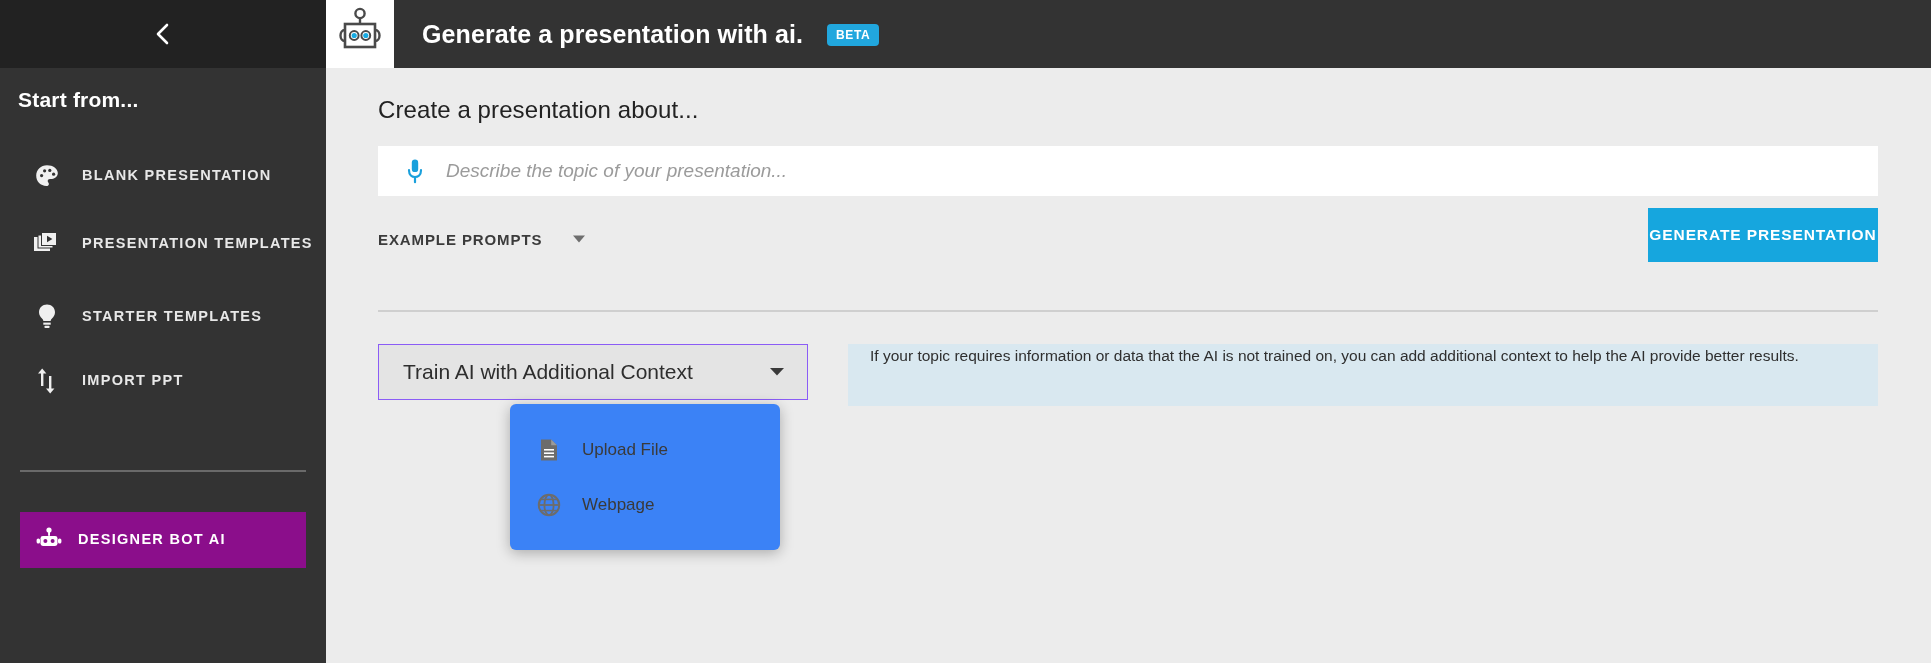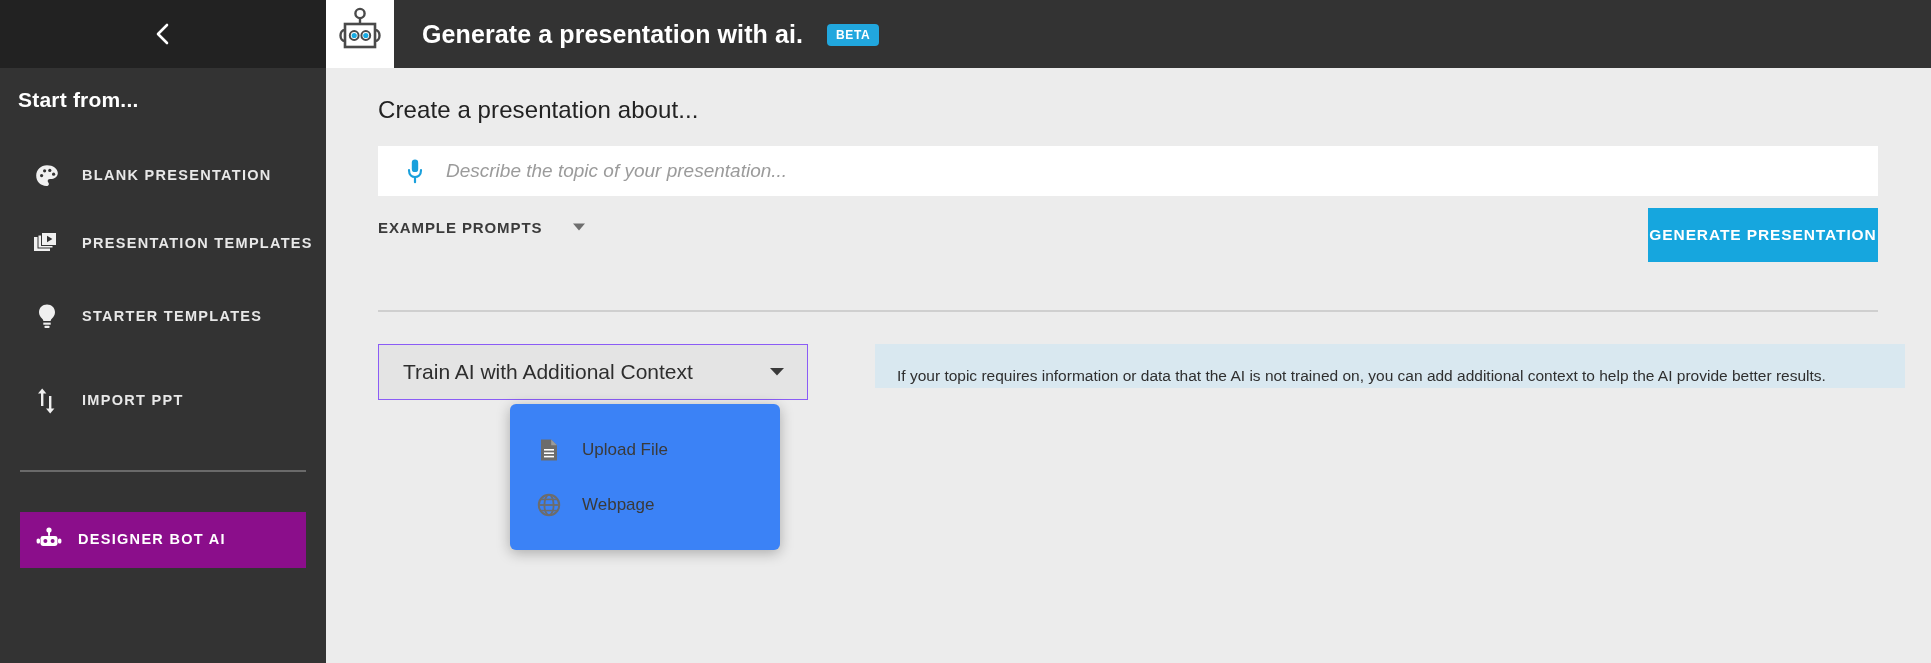--- a/index.html
+++ b/index.html
@@ -54,21 +54,21 @@
     font-size: 14.5px;
     font-weight: bold;
     letter-spacing: 1.3px;
     line-height: 1.45;
     text-transform: uppercase;
   }
 
   #nav-blank   { top: 157px; height: 38px; }
   #nav-tmpl    { top: 218px; height: 52px; }
   #nav-starter { top: 298px; height: 38px; }
-  #nav-import  { top: 382px; height: 38px; }
+  #nav-import  { top: 362px; height: 38px; }
 
   #sidebar-divider {
     position: absolute; left: 20px; top: 470px;
     width: 286px; height: 2px;
     background: #6A6A6A;
   }
 
   #designer-bot {
     position: absolute; left: 20px; top: 512px;
     width: 286px; height: 56px;
@@ -142,21 +142,21 @@
     font-size: 19px;
     color: #333333;
     height: 100%;
   }
   #topic-input::placeholder {
     color: #9B9B9B;
     font-style: italic;
   }
 
   #example-prompts {
-    position: absolute; left: 52px; top: 150px;
+    position: absolute; left: 52px; top: 162px;
     display: flex; align-items: center;
     cursor: pointer;
     gap: 18px;
   }
   #example-prompts .ep-label {
     font-size: 15px;
     font-weight: bold;
     letter-spacing: 0.9px;
     color: #3B3B3B;
     text-transform: uppercase;
@@ -191,24 +191,24 @@
     display: flex; align-items: center; justify-content: space-between;
     padding: 0 22px 0 24px;
     cursor: pointer;
   }
   #train-dropdown .td-label {
     font-size: 21px;
     color: #2E2E2E;
   }
 
   #info-panel {
-    position: absolute; left: 549px; top: 276px;
-    width: 1030px; height: 44px;
+    position: absolute; left: 522px; top: 276px;
+    width: 1030px; height: 62px;
     background: #D9E8F0;
-    display: flex; align-items: flex-end;
+    display: flex; align-items: flex-start;
     padding: 0 20px 0 22px;
   }
   #info-text {
     font-size: 15.5px;
     color: #2F2F2F;
     line-height: 1.55;
   }
 
   #context-menu {
     position: absolute; left: 184px; top: 336px;

